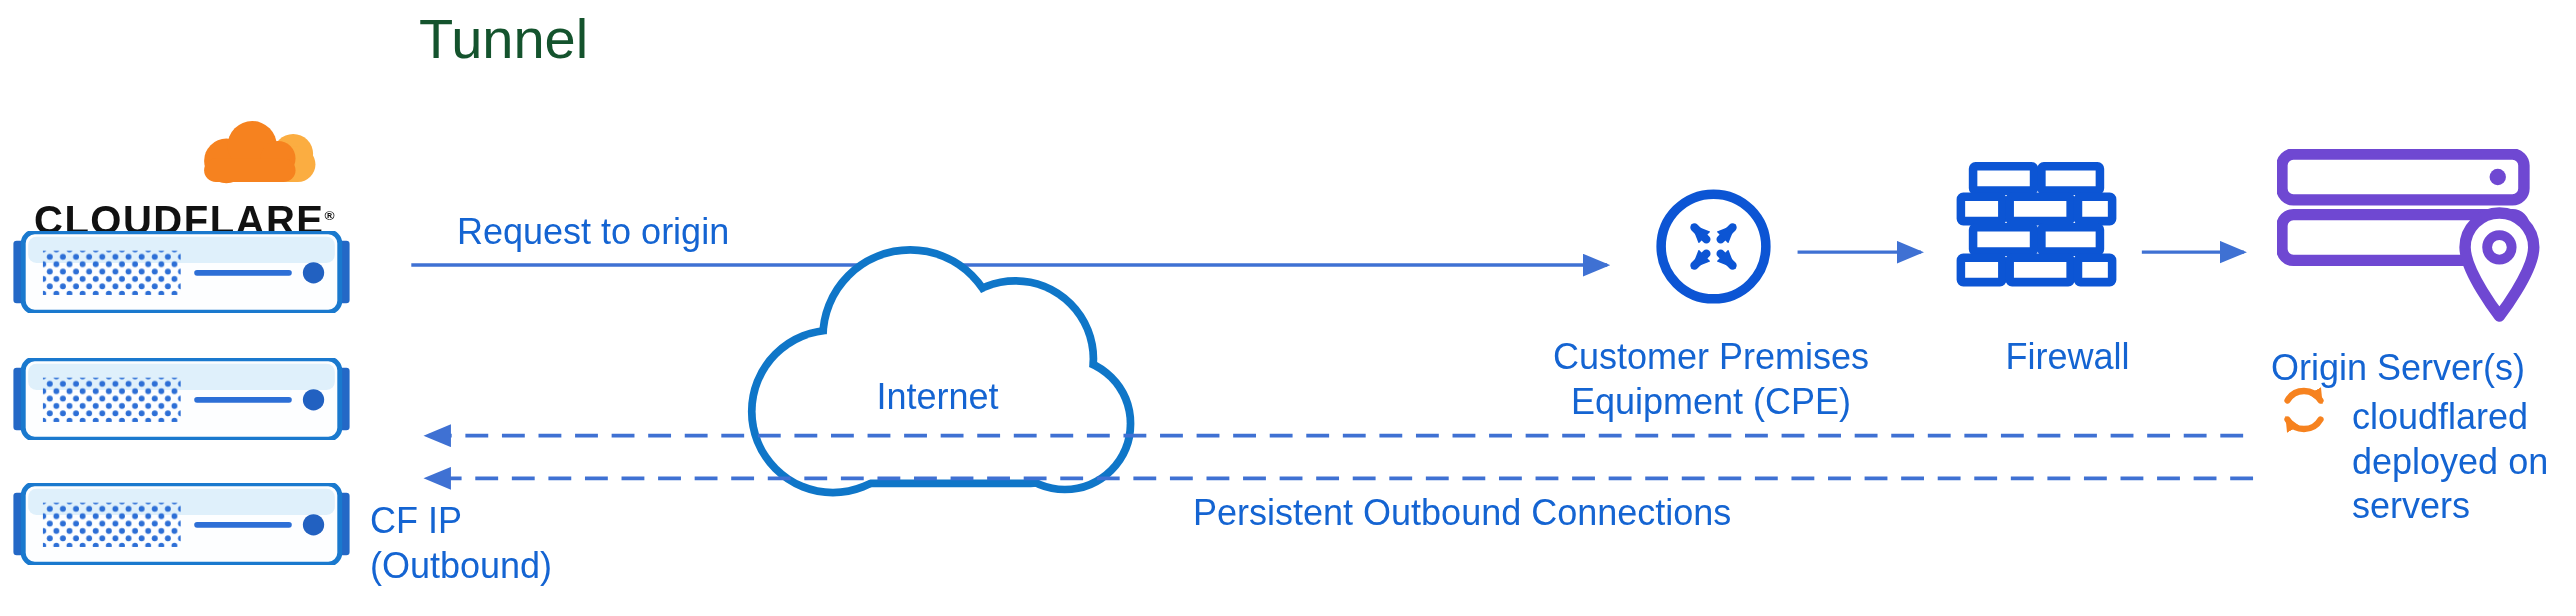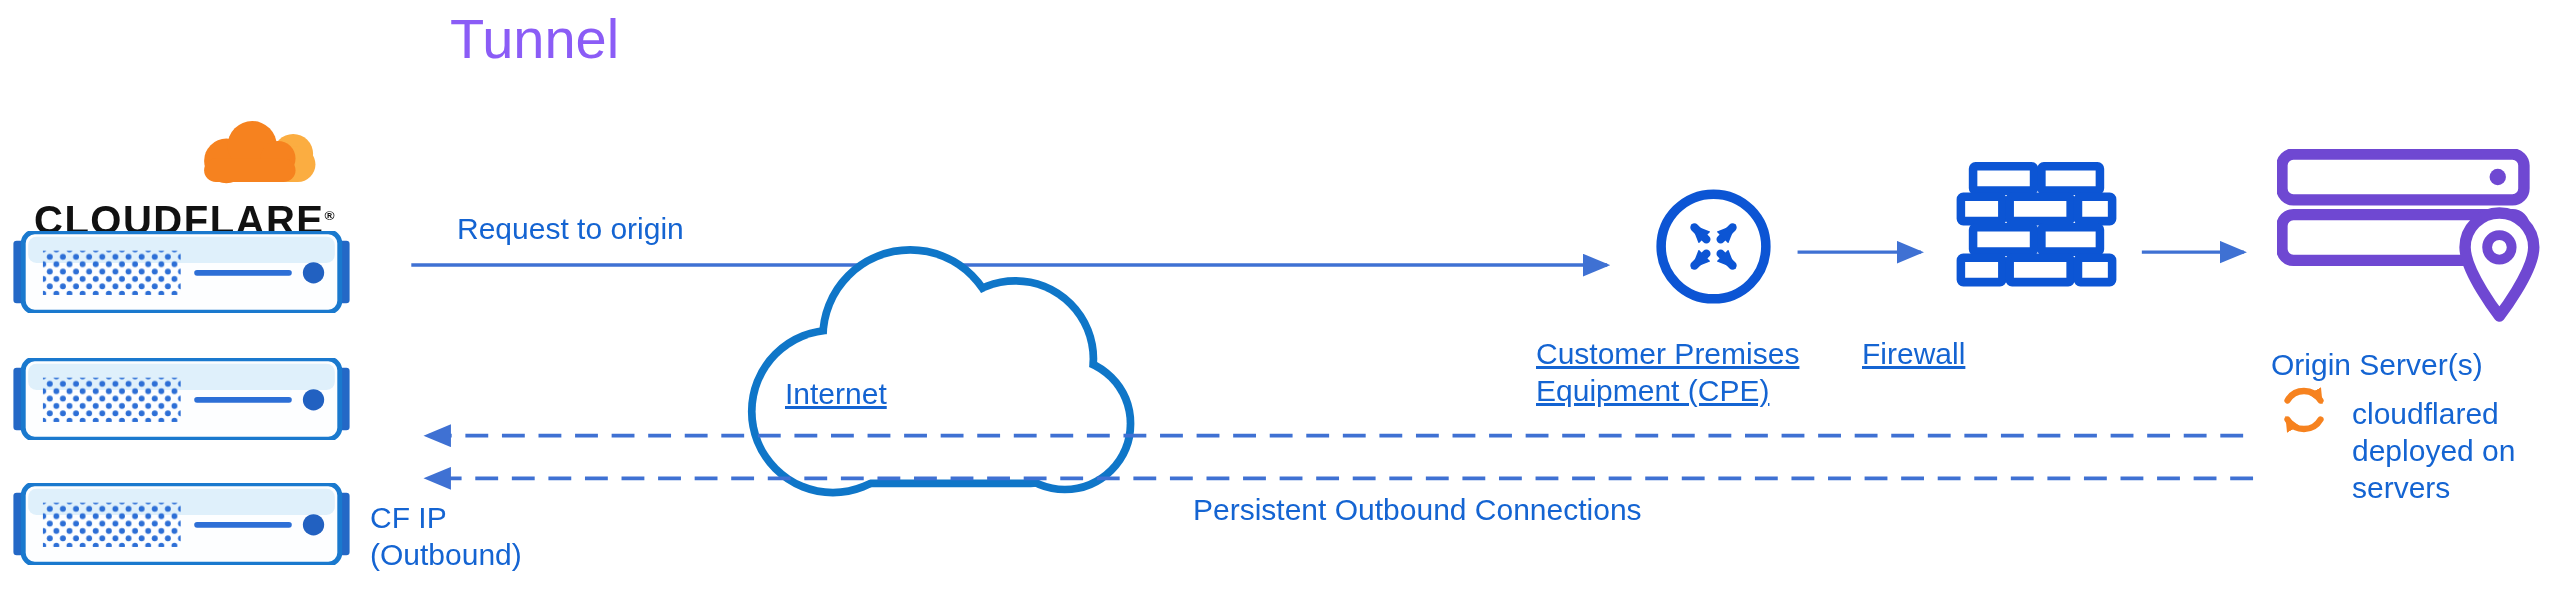--- a/index.html
+++ b/index.html
@@ -2,27 +2,27 @@
 <html style="font-size:12.2px"><head>
 <meta charset="utf-8">
 <style>
   html,body{margin:0;padding:0;}
   body{
     width:2576px;height:617px;position:relative;overflow:hidden;
     background:#ffffff;font-family:"Liberation Sans",sans-serif;
   }
   .abs{position:absolute;}
   .label{
-    position:absolute;color:#1464d2;font-size:30px;line-height:1.24;
+    position:absolute;color:#1464d2;font-size:36px;line-height:1.24;
     font-weight:500;white-space:normal;
   }
   .nowrap{white-space:nowrap;}
-  .center{text-align:left;text-decoration:underline;}
+  .center{text-align:center;}
   #title{
-    position:absolute;left:450px;top:6.1px;color:#8b5cf6;
+    position:absolute;left:419px;top:6.1px;color:#14532d;
     font-size:56px;font-weight:500;white-space:nowrap;
   }
   #logo-text{
     position:absolute;left:34px;top:198px;color:#111111;
     font-size:40px;font-weight:800;letter-spacing:1.5px;white-space:nowrap;
   }
   #logo-text sup{font-size:13.7px;font-weight:700;vertical-align:super;}
   svg{display:block;}
   #defs-holder{position:absolute;width:0;height:0;overflow:hidden;}
 </style>

